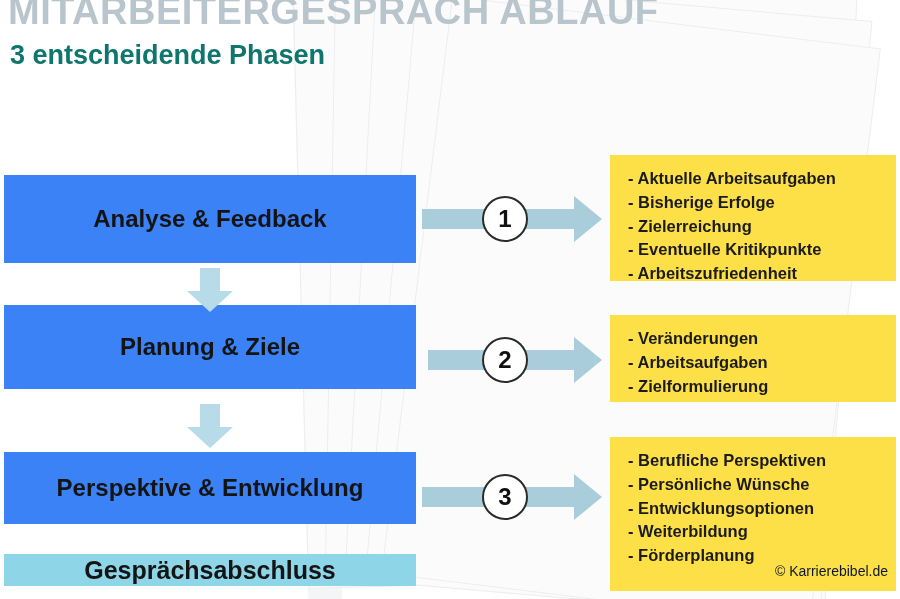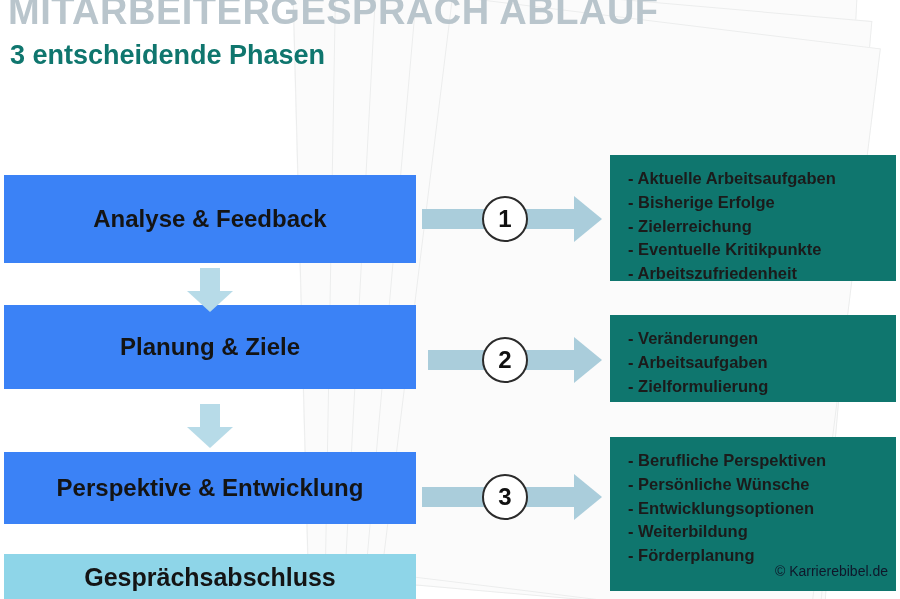--- a/index.html
+++ b/index.html
@@ -86,21 +86,21 @@
     font-size: 25px;
   }
   .box-mid {
     background: #3b82f6;
     font-size: 24px;
   }
   .b1 { left: 4px;  top: 110px; width: 412px; height: 44px; }
   .b2 { left: 4px;  top: 175px; width: 412px; height: 88px; }
   .b3 { left: 4px;  top: 305px; width: 412px; height: 84px; }
   .b4 { left: 4px;  top: 452px; width: 412px; height: 72px; }
-  .b5 { left: 4px;  top: 554px; width: 412px; height: 46px; }
+  .b5 { left: 4px;  top: 554px; width: 412px; height: 32px; }
 
   
   .vdown {
     position: absolute;
     width: 46px;
     height: 44px;
   }
   .vdown .shaft {
     position: absolute;
     left: 13px;
@@ -167,21 +167,21 @@
     color: #111111;
     box-sizing: border-box;
   }
   .n1 { left: 482px; top: 196px; }
   .n2 { left: 482px; top: 337px; }
   .n3 { left: 482px; top: 474px; }
 
   
   .panel {
     position: absolute;
-    background: #0f766e;
+    background: #fde047;
     box-sizing: border-box;
     padding: 12px 14px 16px 18px;
   }
   .panel ul {
     margin: 0;
     padding: 0;
     list-style: none;
   }
   .panel li {
     font-size: 16.5px;

